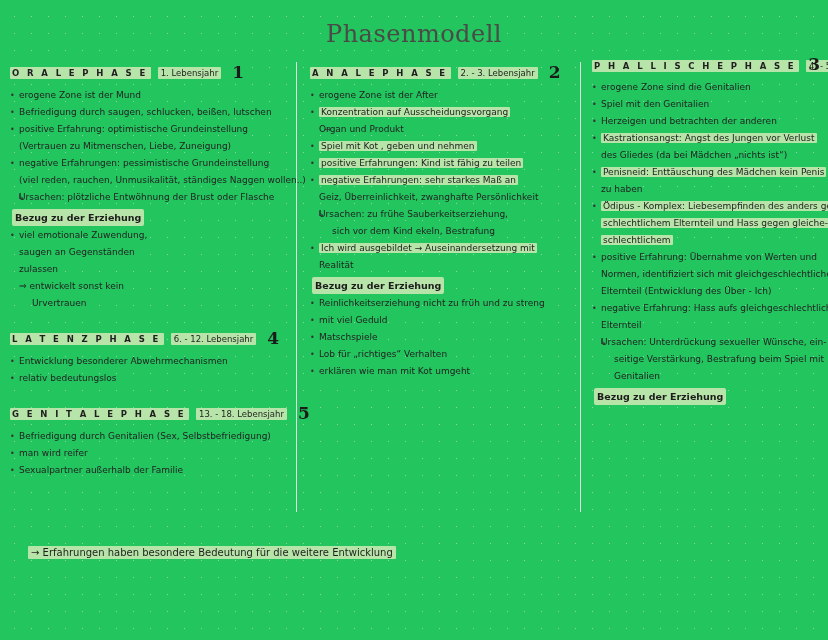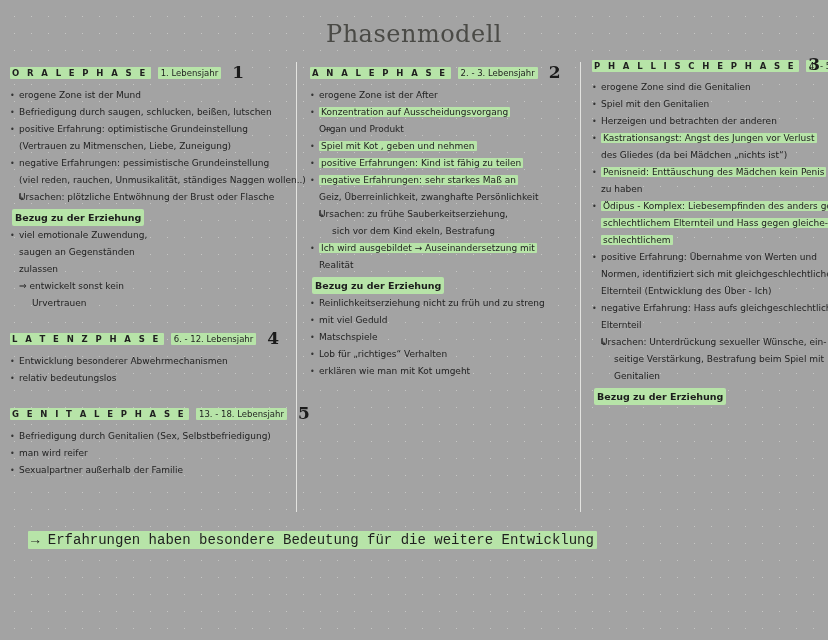--- a/index.html
+++ b/index.html
@@ -12,21 +12,21 @@
     background: #ffffff;
     font-family: "DejaVu Sans", sans-serif;
     color: #1d1d1d;
     position: relative;
     overflow: hidden;
   }
   .page {
     position: relative;
     width: 828px;
     height: 640px;
-    background: #a3a3a3;
+    background: #22c55e;
   }
   
   .grid-dots {
     position: absolute;
     inset: 0;
     background-image: radial-gradient(circle, #e2e2df 0.8px, transparent 0.9px);
     background-size: 17px 17px;
     background-position: 6px 8px;
     opacity: 0.55;
     pointer-events: none;
@@ -149,24 +149,23 @@
     background: #b7e4a8;
     display: inline-block;
     padding: 0px 3px;
     border-radius: 2px;
     margin: 2px 0 1px 2px;
     font-weight: bold;
   }
   .footnote {
     position: absolute;
     left: 28px;
-    top: 532px;
-    font-size: 14px;
+    top: 547px;
+    font-size: 10px;
     color: #1f1f1f;
-    font-family: Liberation Mono, monospace;
   }
   .footnote .hl-green { padding: 1px 3px; }
 </style>
 </head>
 <body>
 
 <div class="page">
   <div class="grid-dots"></div>
 
   <div class="title">Phasenmodell</div>

